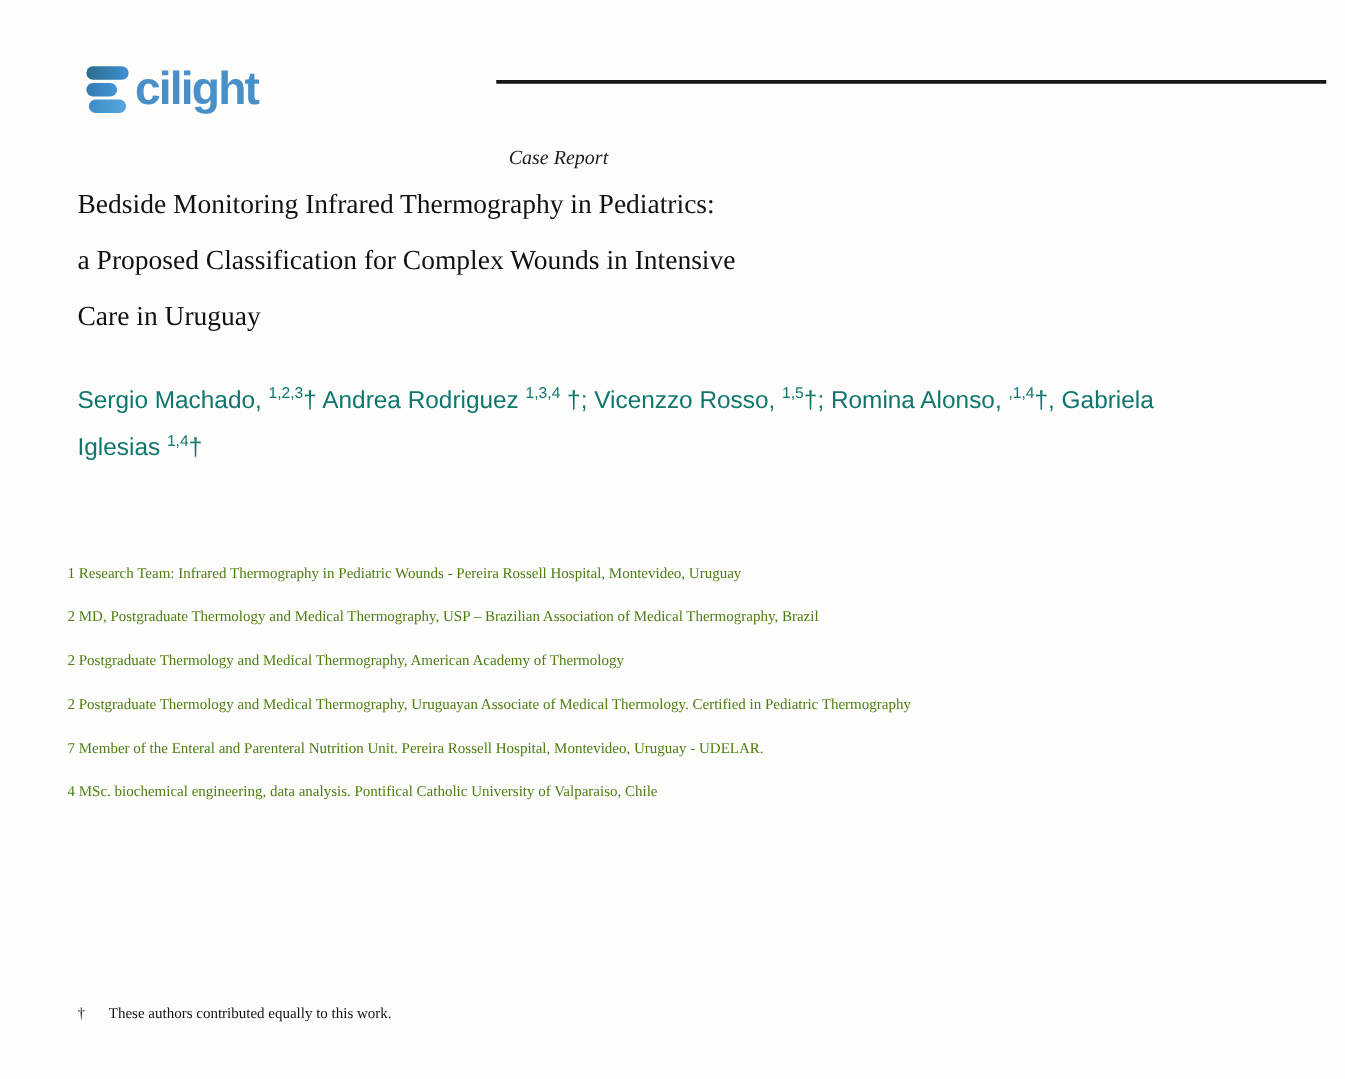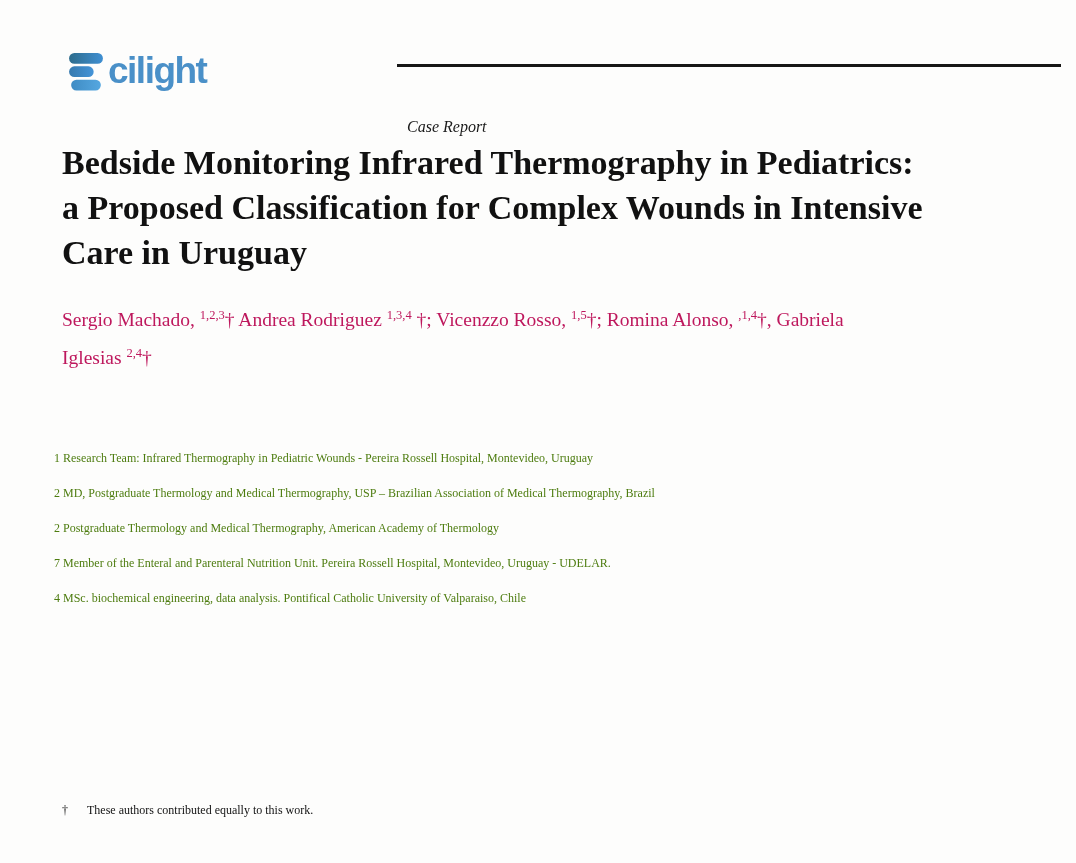--- a/index.html
+++ b/index.html
@@ -54,35 +54,35 @@
     font-size: 16px;
     font-style: italic;
     color: #1a1a1a;
   }
   .paper-title {
     position: absolute;
     left: 62px;
     top: 140px;
     width: 1005px;
     margin: 0;
-    font-size: 34px;
+    font-size: 22px;
     line-height: 45px;
-    font-weight: bold;
+    font-weight: normal;
     color: #111111;
     white-space: pre-line;
   }
   .authors {
     position: absolute;
     left: 62px;
     top: 301px;
     width: 1000px;
-    font-family: Liberation Serif, serif;
+    font-family: Liberation Sans, sans-serif;
     font-size: 19.5px;
     line-height: 38px;
-    color: #be185d;
+    color: #0f766e;
   }
   .authors sup {
     font-size: 12.5px;
     line-height: 0;
     vertical-align: super;
   }
   .affils {
     position: absolute;
     left: 54px;
     top: 444px;
@@ -137,26 +137,27 @@
   </div>
 
   <div class="header-rule"></div>
 
   <div class="case-report">Case Report</div>
 
   <h1 class="paper-title">Bedside Monitoring Infrared Thermography in Pediatrics:
 a Proposed Classification for Complex Wounds in Intensive
 Care in Uruguay</h1>
 
-  <div class="authors" id="authors"><span>Sergio Machado, </span><sup>1,2,3</sup><span>† Andrea Rodriguez </span><sup>1,3,4</sup><span> †; Vicenzzo Rosso, </span><sup>1,5</sup><span>†; Romina Alonso, </span><sup>,1,4</sup><span>†, Gabriela</span><br><span>Iglesias </span><sup>2,4</sup><span>†</span></div>
+  <div class="authors" id="authors"><span>Sergio Machado, </span><sup>1,2,3</sup><span>† Andrea Rodriguez </span><sup>1,3,4</sup><span> †; Vicenzzo Rosso, </span><sup>1,5</sup><span>†; Romina Alonso, </span><sup>,1,4</sup><span>†, Gabriela</span><br><span>Iglesias </span><sup>1,4</sup><span>†</span></div>
 
   <div class="affils" id="affils">
       <div class="affil">1 Research Team: Infrared Thermography in Pediatric Wounds - Pereira Rossell Hospital, Montevideo, Uruguay</div>
       <div class="affil">2 MD, Postgraduate Thermology and Medical Thermography, USP – Brazilian Association of Medical Thermography, Brazil</div>
       <div class="affil">2 Postgraduate Thermology and Medical Thermography, American Academy of Thermology</div>
+      <div class="affil">2 Postgraduate Thermology and Medical Thermography, Uruguayan Associate of Medical Thermology. Certified in Pediatric Thermography</div>
       <div class="affil">7 Member of the Enteral and Parenteral Nutrition Unit. Pereira Rossell Hospital, Montevideo, Uruguay - UDELAR.</div>
       <div class="affil">4 MSc. biochemical engineering, data analysis. Pontifical Catholic University of Valparaiso, Chile</div>
     </div>
 
   <div class="footnote">
     <span class="dagger">†</span><span>These authors contributed equally to this work.</span>
   </div>
 
 </div>
 

